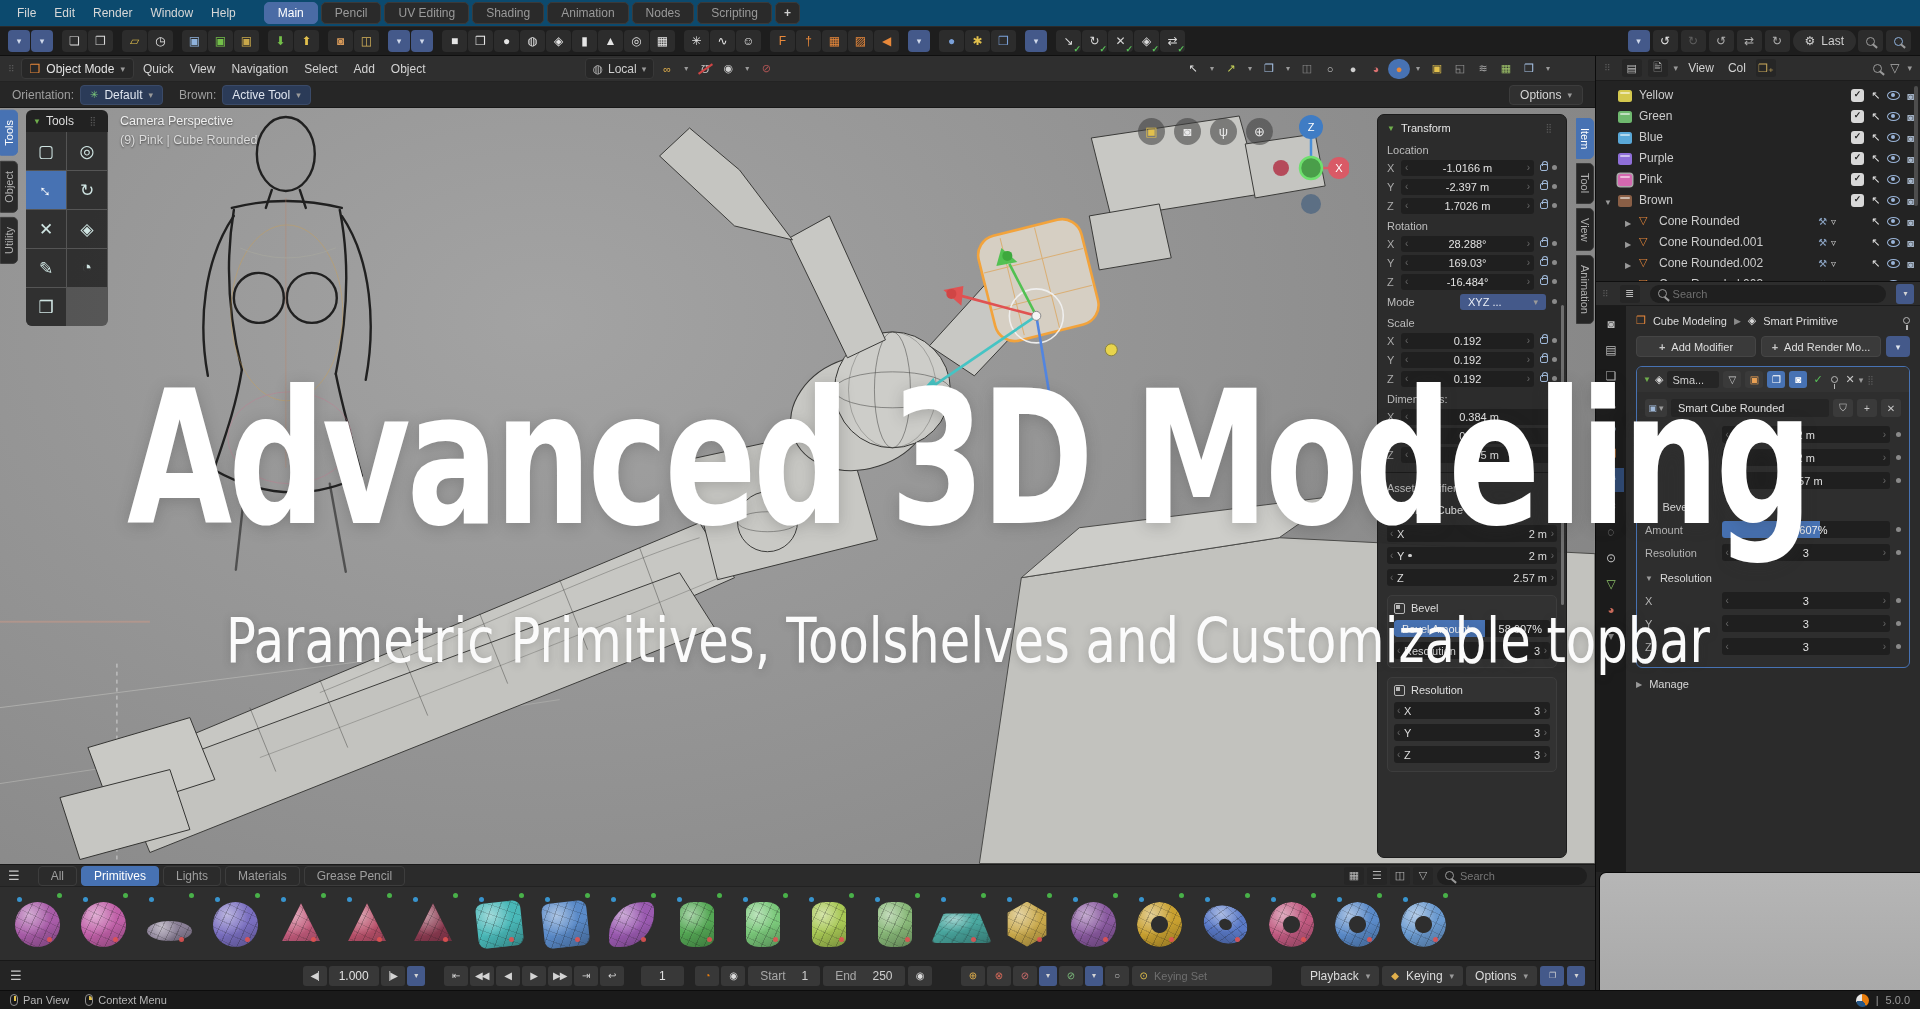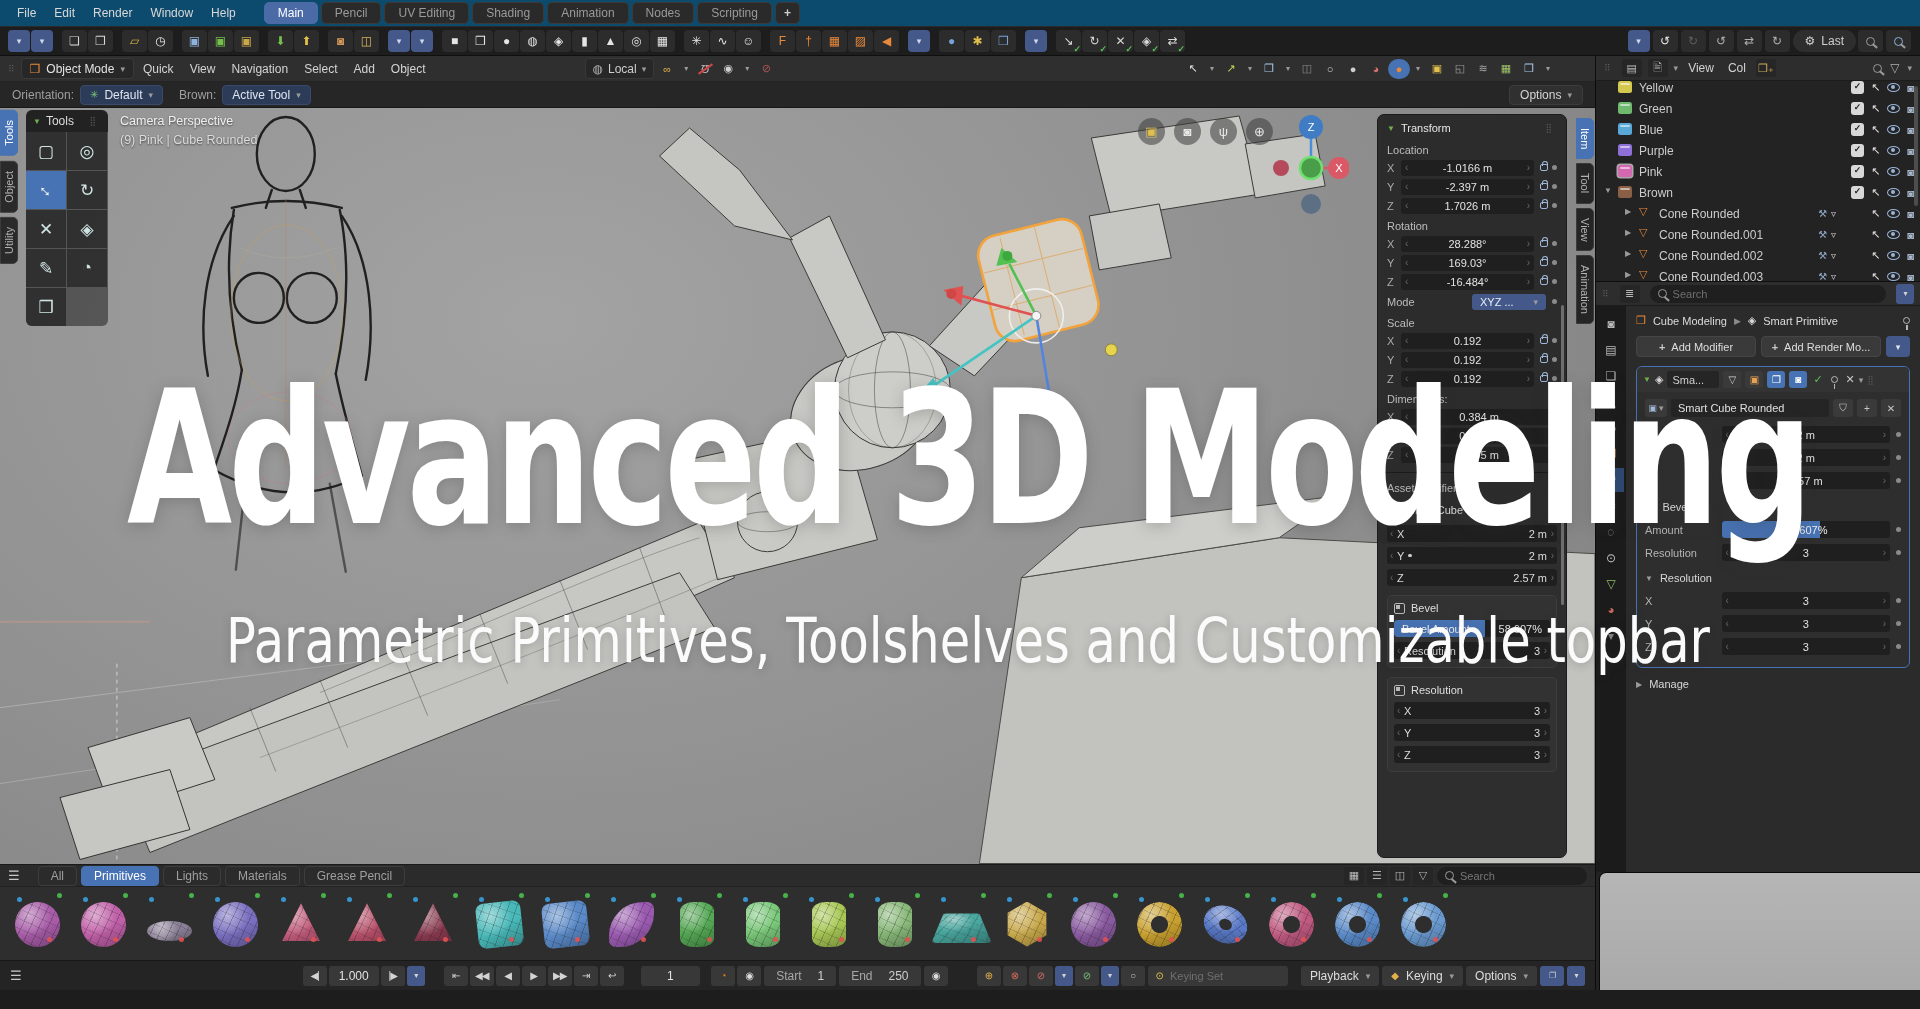--- a/index.html
+++ b/index.html
@@ -97,21 +97,21 @@
   .nrow{display:flex;align-items:center;gap:4px;height:17px;margin-bottom:2px}
   .axl{width:10px;color:#ababab}
   .nfield{flex:1;height:16px;background:#1f1f1f;border-radius:3px;position:relative;
     display:flex;align-items:center;justify-content:center;color:#e2e2e2}
   .nfield::before{content:"‹";position:absolute;left:4px;color:#686868;font-size:10px}
   .nfield::after{content:"›";position:absolute;right:4px;color:#686868;font-size:10px}
   .lck{width:8px;height:7px;border:1px solid #9fb8d8;border-radius:2px;position:relative;margin-left:2px}
   .lck::before{content:"";position:absolute;top:-4px;left:1px;width:4px;height:4px;border:1px solid #9fb8d8;border-bottom:none;border-radius:3px 3px 0 0}
   .dot{width:5px;height:5px;border-radius:50%;background:#8a8a8a;flex:0 0 auto}
   .mode-row{display:flex;align-items:center;height:19px;gap:6px;margin:2px 0 4px}
-  .mode-val{margin-left:auto;background:#44598a;border-radius:3px;height:16px;display:flex;align-items:center;gap:6px;padding:0 8px;color:#e8edf5;width:74px;justify-content:space-between}
+  .mode-val{margin-left:auto;background:#44598a;border-radius:3px;height:16px;display:flex;align-items:center;gap:6px;padding:0 8px;color:#e8edf5;width:86px;justify-content:space-between}
   .np-div{height:1px;background:#1a1a1a;margin:9px -9px}
   .np-item{display:flex;align-items:center;gap:7px;margin:9px 0 9px;color:#dcdcdc}
   .np-item .ic{color:#9fb8d8}
   .wrow{height:17px;background:#1f1f1f;border-radius:3px;position:relative;display:flex;align-items:center;
     justify-content:space-between;padding:0 10px;color:#dcdcdc;margin-bottom:5px}
   .wrow::before{content:"‹";position:absolute;left:3px;color:#686868;font-size:10px}
   .wrow::after{content:"›";position:absolute;right:3px;color:#686868;font-size:10px}
   .wrow .wl{display:flex;align-items:center;gap:4px}
   .wrow .mini-dot{width:3.5px;height:3.5px;border-radius:50%;background:#cfcfcf}
   .subpanel{background:#323232;border:1px solid #3d3d3d;border-radius:5px;padding:6px 6px 3px;margin:9px 0}
@@ -180,21 +180,21 @@
   .ks-field{width:168px;height:20px;background:#383838;border-radius:3px;display:flex;align-items:center;gap:6px;padding:0 8px}
   .ks-field input{background:transparent;border:none;outline:none;color:#cfcfcf;width:110px;font-size:11px;font-family:inherit}
   .ks-field input::placeholder{color:#6f6f6f}
   .tdd{height:20px;background:#383838;border-radius:3px;display:flex;align-items:center;gap:7px;padding:0 9px;color:#dcdcdc}
 
   
   .outliner{height:226px;background:#232323;overflow:hidden;border-bottom:1px solid #0f0f0f}
   .ol-head{height:25px;background:#2d2d2d;display:flex;align-items:center;gap:6px;padding:0 8px;border-bottom:1px solid #1c1c1c}
   .ol-menu{color:#d2d2d2;padding:0 4px}
   .ol-right{margin-left:auto;display:flex;align-items:center;gap:8px}
-  .orow{display:flex;align-items:flex-start;height:21px;padding:0 6px;gap:4px}
+  .orow{display:flex;align-items:flex-end;height:21px;padding:0 6px;gap:4px}
   .orow.obj{padding-left:26px}
   .oarrow{width:12px;color:#9a9a9a;font-size:8px;text-align:center}
   .oicon{width:14px;height:12px;border-radius:2.5px;background:var(--c);position:relative;flex:0 0 auto}
   .oicon.collection::before{content:"";position:absolute;left:2px;top:2px;right:2px;height:2px;background:rgba(255,255,255,.55);border-radius:1px}
   .oicon.cone{background:transparent}
   .oicon.cone::before{content:"▽";position:absolute;left:1px;top:-2px;color:#e8883a;font-size:11px}
   .olabel{color:#cccccc;margin-left:3px;white-space:nowrap}
   .orow.sel .oicon{box-shadow:0 0 0 1.5px #a8a8a8}
   .ocols{margin-left:auto;display:flex;align-items:center;gap:7px}
   .omod{width:26px;color:#8fa8c8;font-size:10px}
@@ -1097,21 +1097,21 @@
               <span>▾</span>
             </span>
             <span class="tbtn">
               <span style="color: rgb(188, 188, 188);">○</span>
             </span>
         </div>
         <div class="ks-field">
           <span style="color:#e2c04c;font-size:10px">⊙</span>
           <input placeholder="Keying Set" style="">
         </div>
-        <span class="tdd" style="margin-left:10px">
+        <span class="tdd" style="margin-left:26px">
           <span>Playback</span>
           <span class="chev">▾</span>
         </span>
         <span class="tdd">
           <span style="color:#e2b04c;font-size:10px">◆</span>
           <span>Keying</span>
           <span class="chev">▾</span>
         </span>
         <span class="tdd">
           <span>Options</span>
@@ -1438,16 +1438,33 @@
             <span class="tri">▶</span>
             <span>Manage</span>
           </div>
         </div>
       </div>
 
       <div class="lightbox"></div>
     </div>
   </div>
 
+  <div class="statusbar">
+    <div data-repeat="status.hints" style="display:flex;gap:16px">
+      <span class="hint">
+          <span class="mouse-ic mouse-middle"></span>
+          <span>Pan View</span>
+        </span>
+        <span class="hint">
+          <span class="mouse-ic mouse-right"></span>
+          <span>Context Menu</span>
+        </span>
+    </div>
+    <div class="sb-right">
+      <span class="blogo"></span>
+      <span>|</span>
+      <span>5.0.0</span>
+    </div>
+  </div>
 
   <div class="title-ov">Advanced 3D Modeling</div>
   <div class="sub-ov">Parametric Primitives, Toolshelves and Customizable topbar</div>
 </div>
 
 </body></html>

